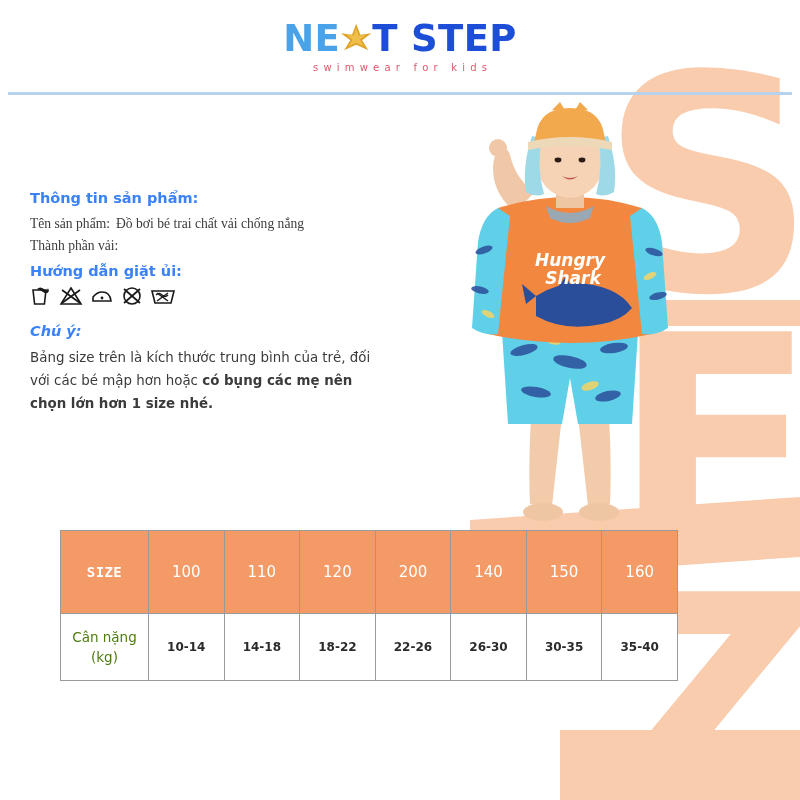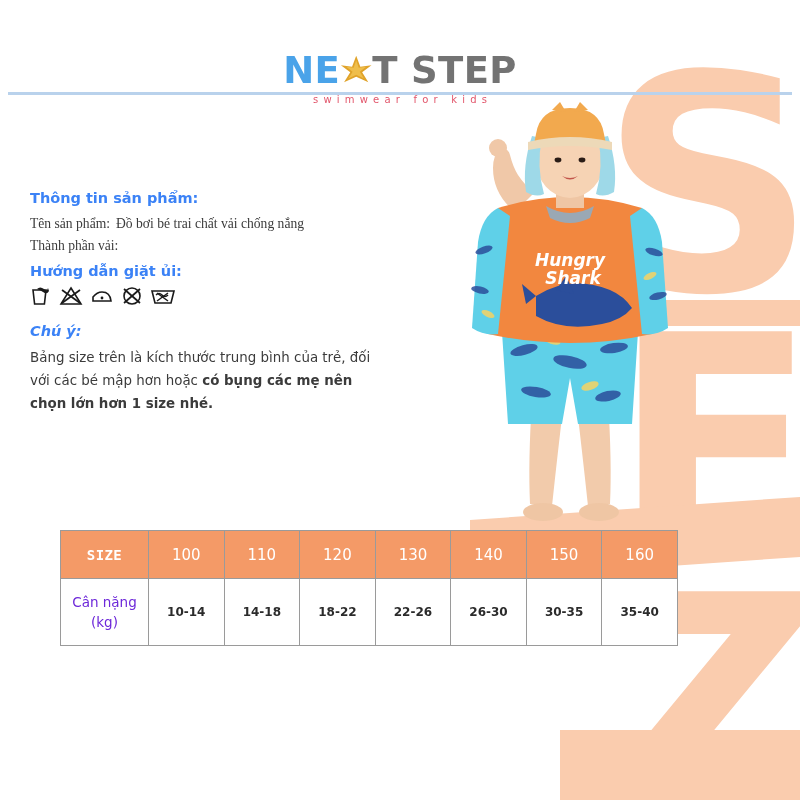--- a/index.html
+++ b/index.html
@@ -34,24 +34,23 @@
   
   .header { position: absolute; top: 0; left: 0; width: 800px; height: 93px; z-index: 6; }
   .logo-wrap { position: absolute; left: 50%; transform: translateX(-50%); top: 20px; text-align: center; }
   .logo-main {
     font-family: "DejaVu Sans", sans-serif;
     font-size: 37px; font-weight: 700;
     letter-spacing: 0.01em;
     color: #3E9BE8;
     display: flex; align-items: center; justify-content: flex-start;
     line-height: 1;
-    margin-top: 32px;
   }
   .logo-seg-a { color: #4AA3E9; }
-  .logo-seg-b { color: #737373; }
+  .logo-seg-b { color: #1d4ed8; }
   .star-x { display: inline-block; width: 36px; height: 36px; position: relative; margin: 0 -2px; }
   .logo-tag {
     margin-top: 5px;
     font-size: 10px;
     letter-spacing: 0.52em;
     color: #E2566B;
     font-family: "DejaVu Sans", sans-serif;
     text-indent: 0.52em;
   }
   .top-rule { position: absolute; left: 8px; top: 92px; width: 884px; max-width: 784px; height: 3px; background: #B9D2EC; z-index: 6; }
@@ -89,31 +88,31 @@
     font-family: "DejaVu Sans", sans-serif;
     width: 345px;
   }
   .note-body b { font-weight: 700; }
 
   
   .table-wrap { position: absolute; left: 60px; top: 530px; width: 618px; z-index: 5; }
   table.size-table { width: 100%; border-collapse: collapse; table-layout: fixed; background: #fff; }
   table.size-table td, table.size-table th { border: 1px solid #9A9A9A; text-align: center; }
   thead th {
-    background: #F49A67; color: #ffffff; height: 48px;
+    background: #F49A67; color: #ffffff; height: 83px;
     font-size: 15px; font-weight: 400;
     font-family: "DejaVu Sans", sans-serif;
     border-color: #C8815A;
   }
   thead th.size-label {
     font-weight: 700; font-size: 14px; letter-spacing: 0.03em;
     font-family: "DejaVu Sans Mono", monospace;
   }
   tbody td { height: 67px; font-size: 13.5px; color: #2B2B2B; font-family: "DejaVu Sans", sans-serif; }
-  tbody td.rowlab { font-size: 13.5px; line-height: 1.5; color: #6d28d9; }
+  tbody td.rowlab { font-size: 13.5px; line-height: 1.5; color: #4d7c0f; }
   tbody tr.weight td.val { font-weight: 700; font-size: 12px; }
   tbody tr.height td.val { font-weight: 400; }
   col.c0 { width: 88px; }
 </style>
 </head>
 <body>
 
 <div id="page">
 
   <div class="bg-layer">
@@ -284,21 +283,21 @@
           <col>
           <col>
           <col>
         </colgroup>
       <thead>
         <tr>
           <th class="size-label">SIZE</th>
           <th>100</th>
           <th>110</th>
           <th>120</th>
-          <th>130</th>
+          <th>200</th>
           <th>140</th>
           <th>150</th>
           <th>160</th>
         </tr>
       </thead>
       <tbody>
         <tr class="weight">
           <td class="rowlab">
             <div>Cân nặng</div>
             <div>(kg)</div>

